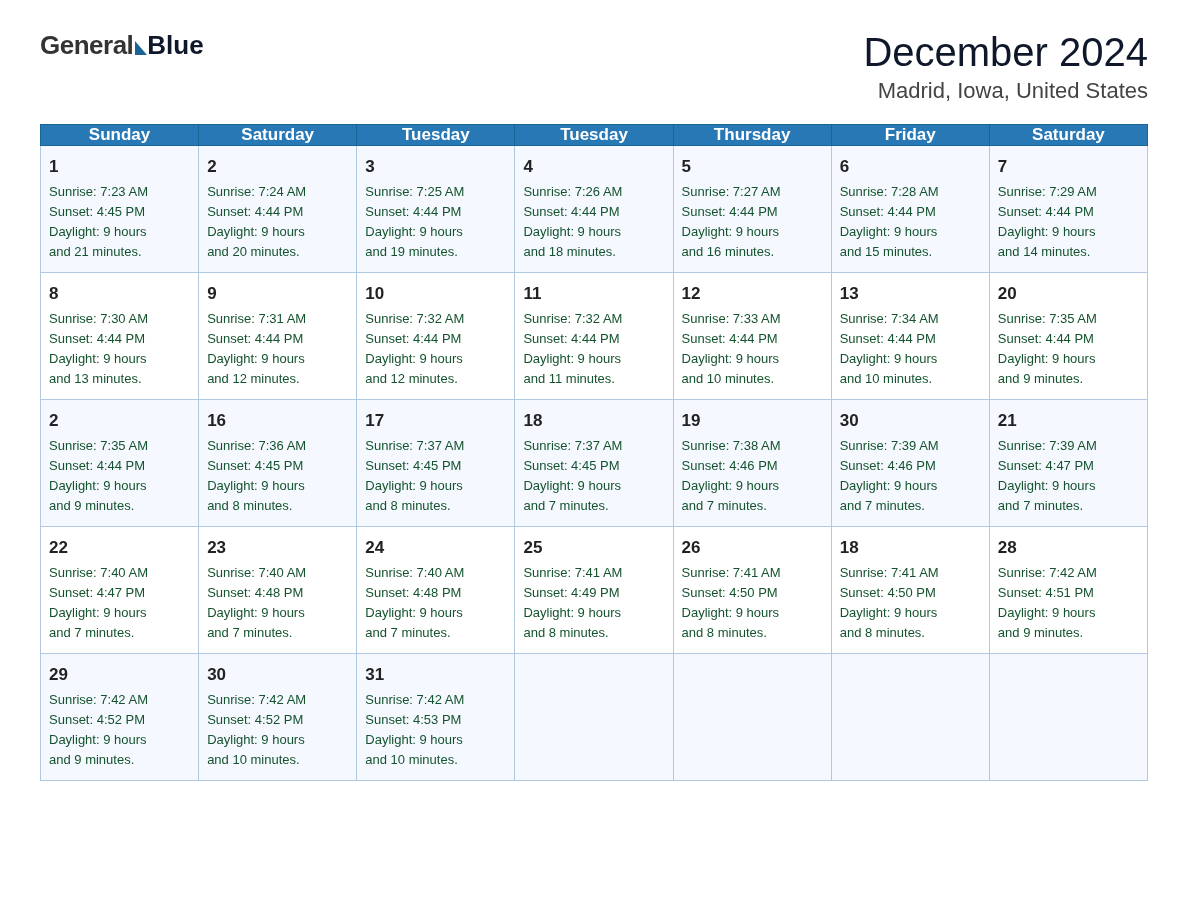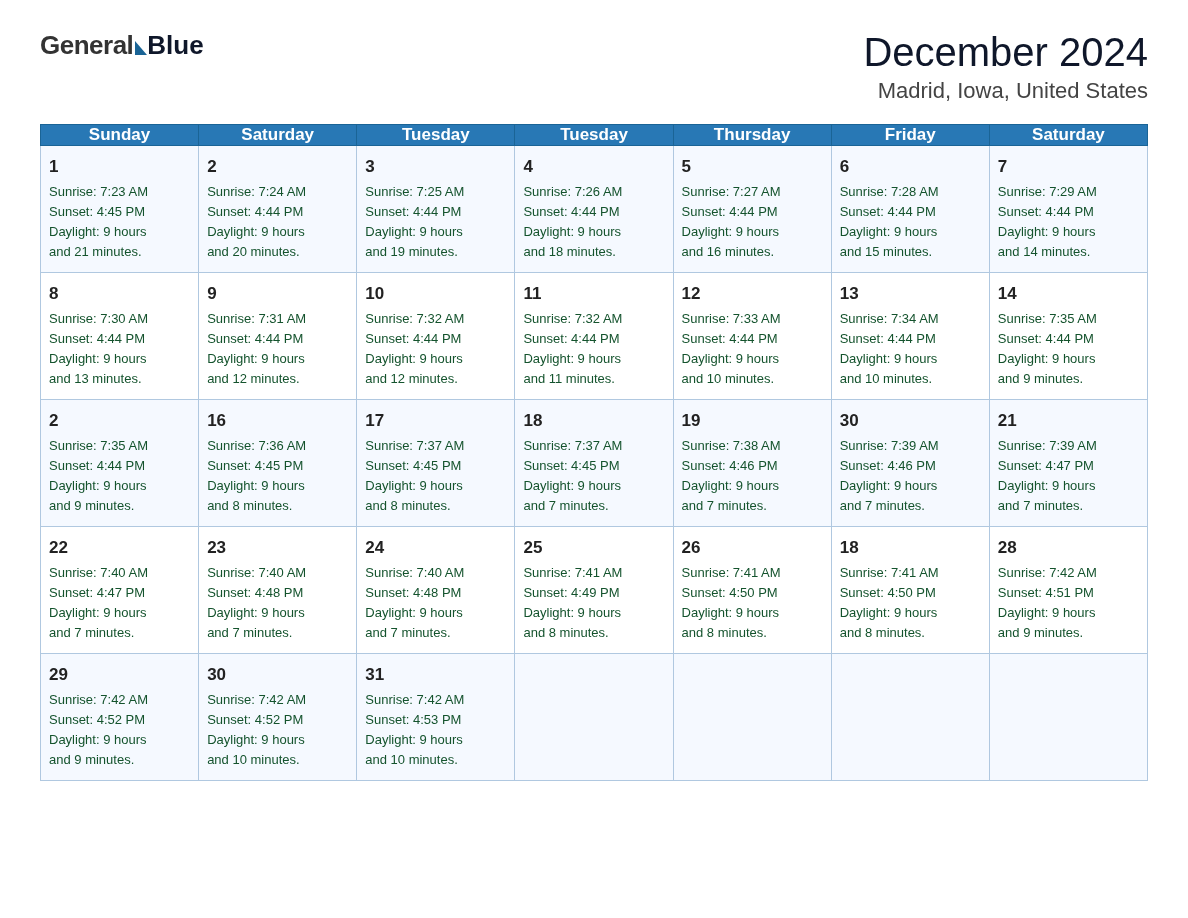--- a/index.html
+++ b/index.html
@@ -183,21 +183,21 @@
         </td>
         <td>
           <span class="day-num">12</span>
           <div class="day-info">Sunrise: 7:33 AM<br>Sunset: 4:44 PM<br>Daylight: 9 hours<br>and 10 minutes.</div>
         </td>
         <td>
           <span class="day-num">13</span>
           <div class="day-info">Sunrise: 7:34 AM<br>Sunset: 4:44 PM<br>Daylight: 9 hours<br>and 10 minutes.</div>
         </td>
         <td>
-          <span class="day-num">14</span>
+          <span class="day-num">20</span>
           <div class="day-info">Sunrise: 7:35 AM<br>Sunset: 4:44 PM<br>Daylight: 9 hours<br>and 9 minutes.</div>
         </td>
       </tr>
       <tr>
         <td>
           <span class="day-num">2</span>
           <div class="day-info">Sunrise: 7:35 AM<br>Sunset: 4:44 PM<br>Daylight: 9 hours<br>and 9 minutes.</div>
         </td>
         <td>
           <span class="day-num">16</span>

